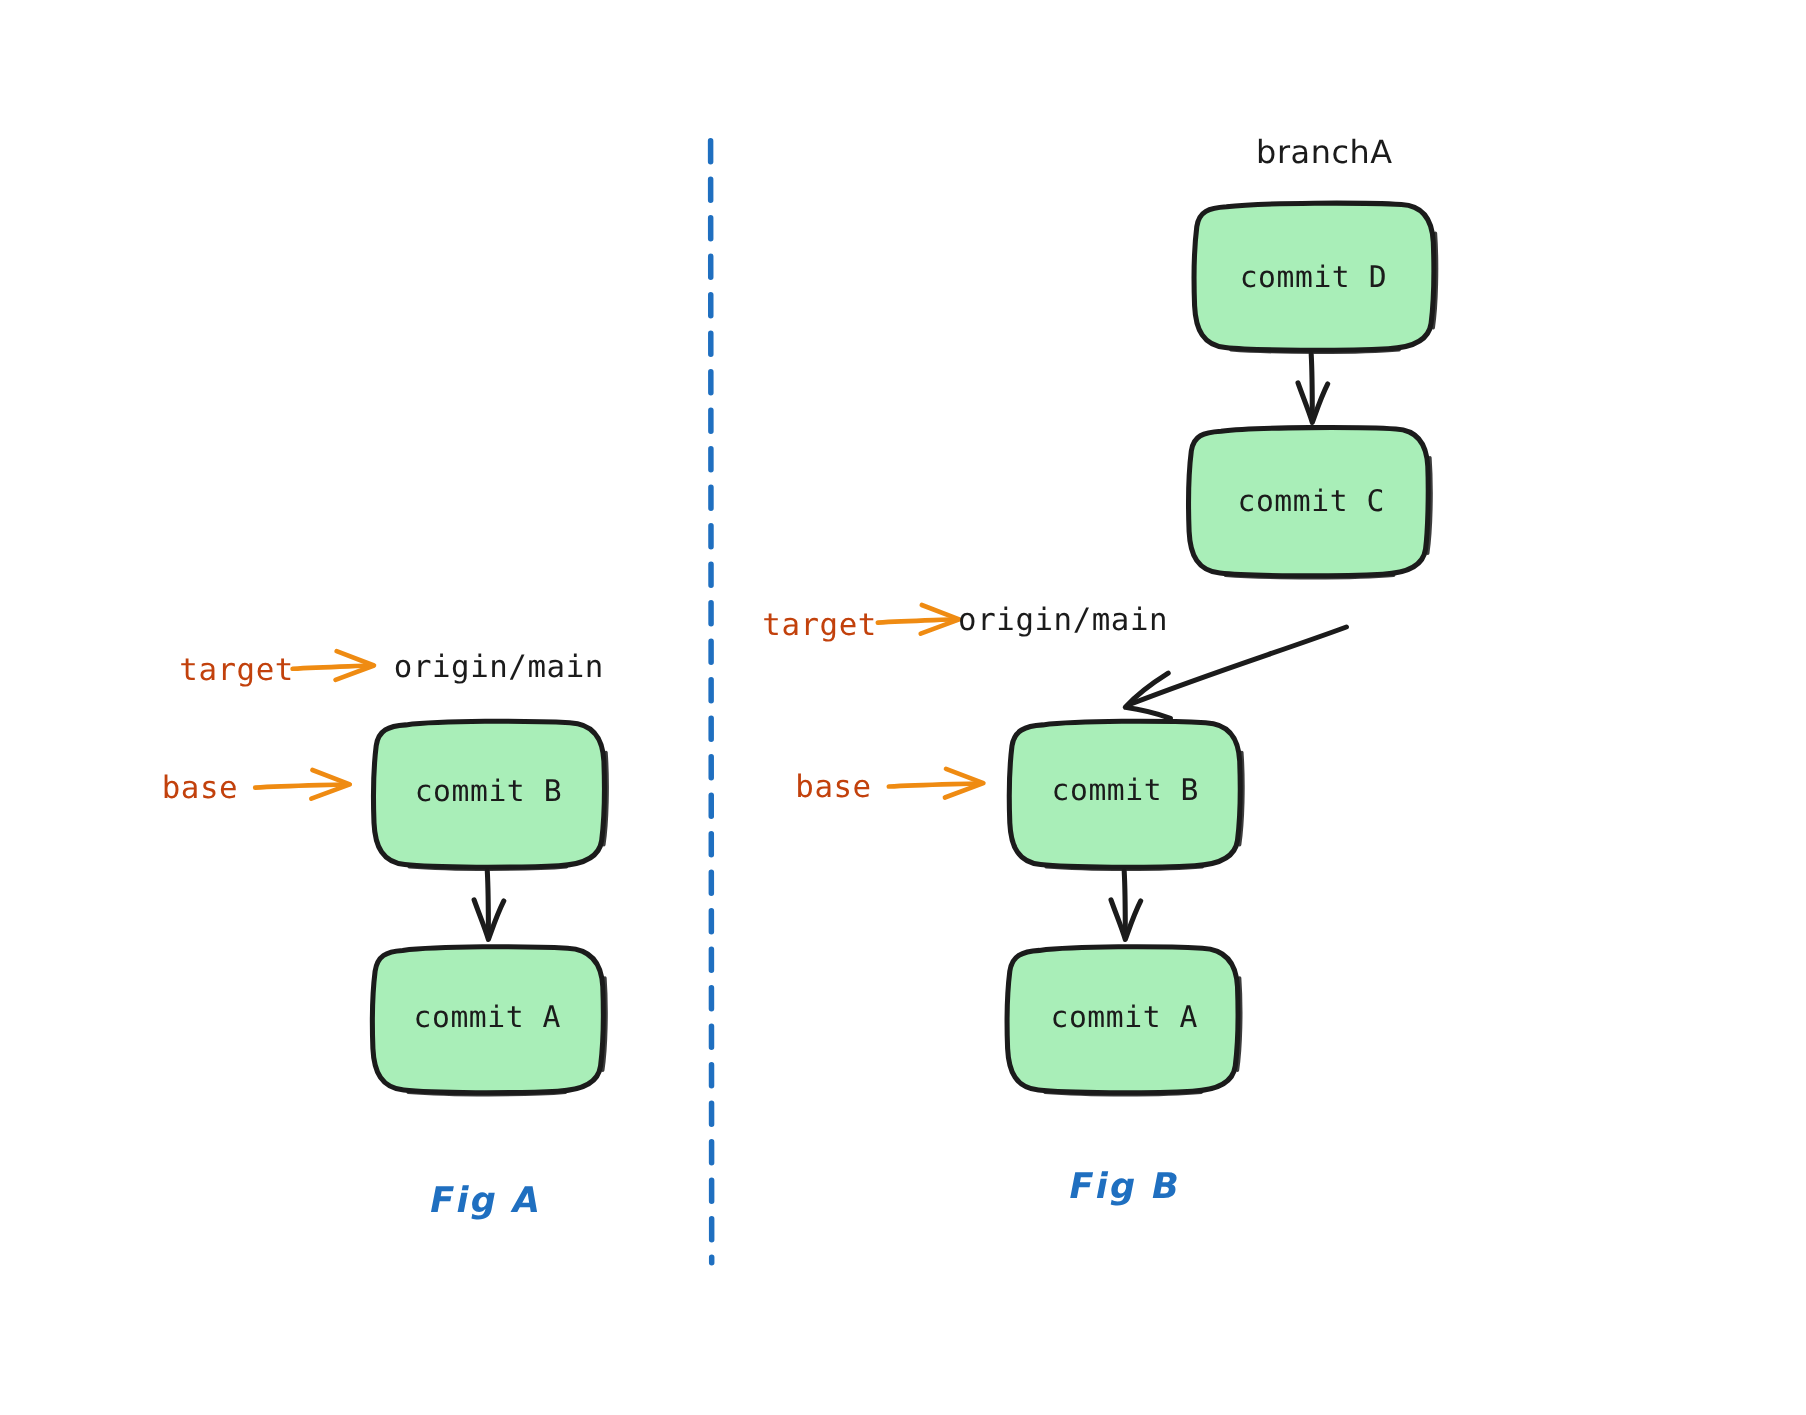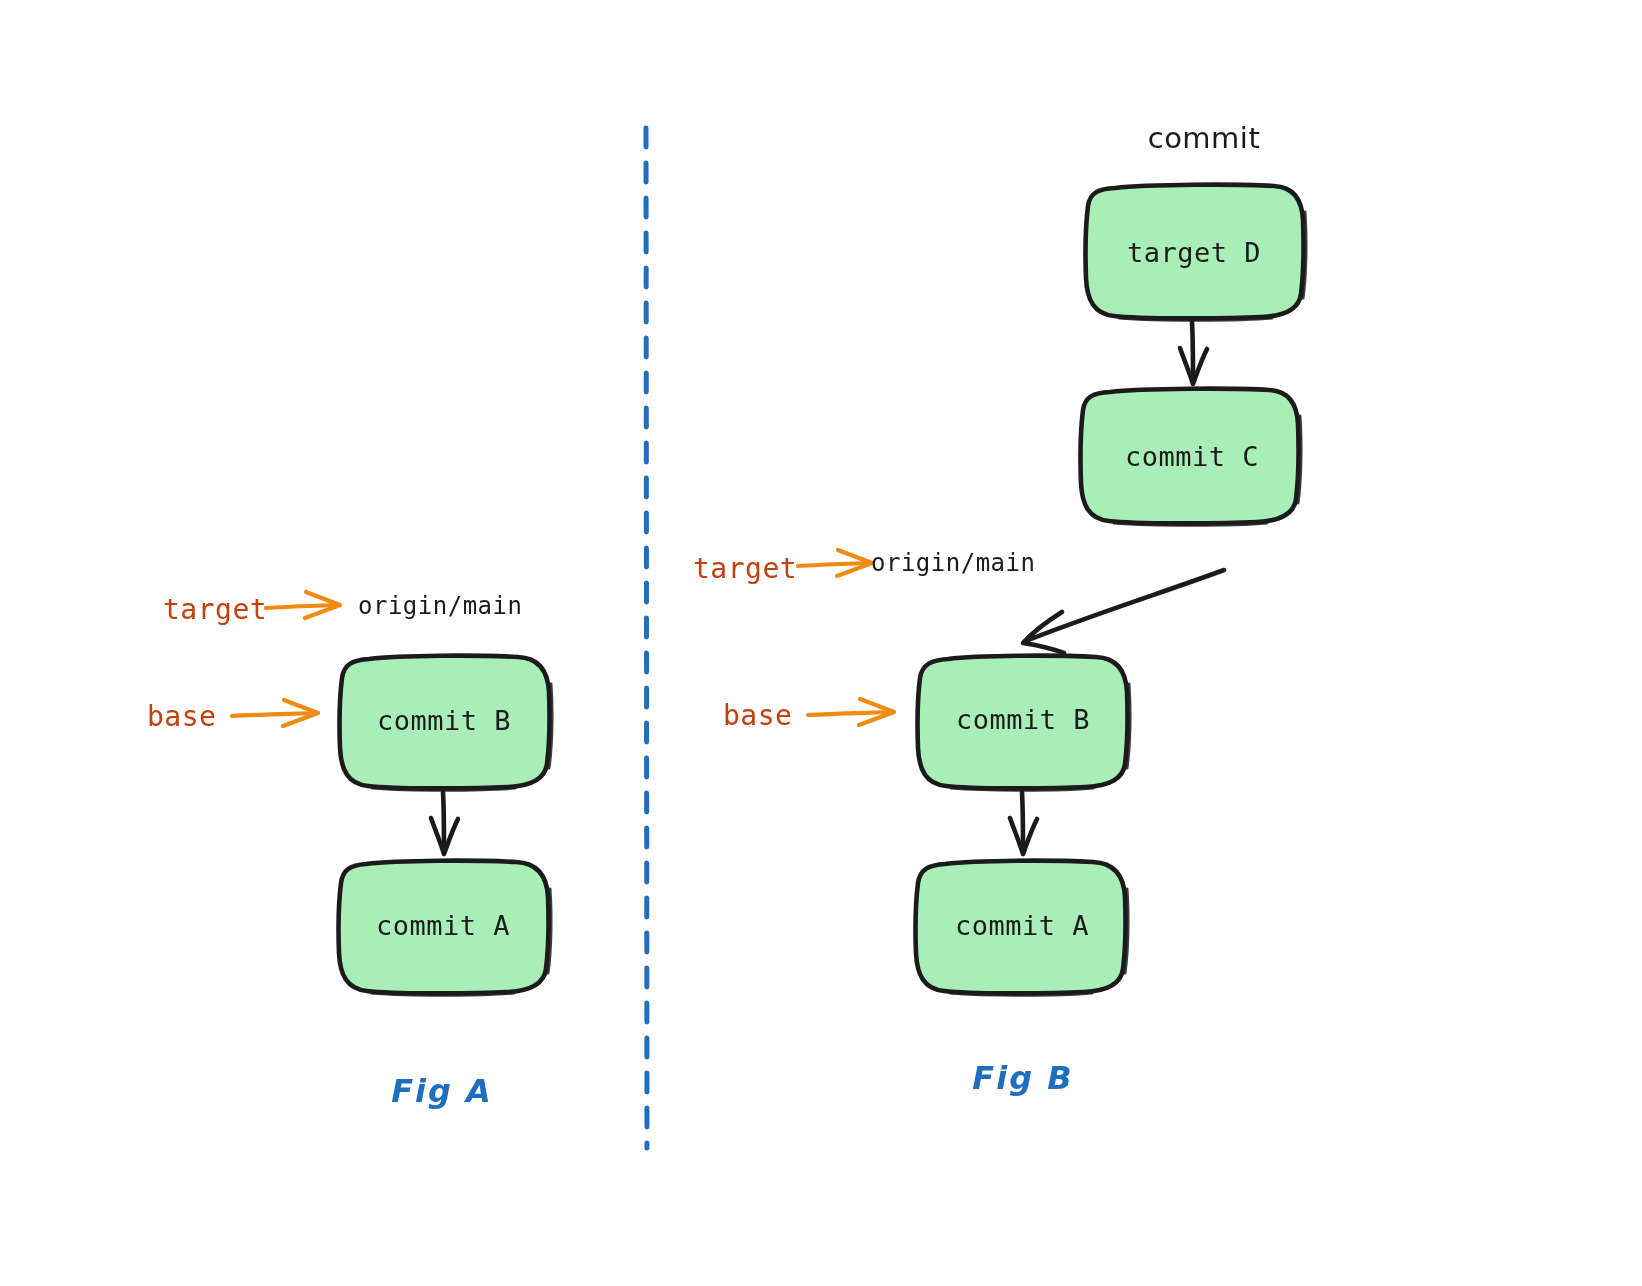--- a/index.html
+++ b/index.html
@@ -30,21 +30,21 @@
     font-size: 27px;
     color: #1b1b1b;
     letter-spacing: 0.5px;
     white-space: nowrap;
     transform: translate(-50%, -50%);
     pointer-events: none;
   }
   .ref-label {
     position: absolute;
     font-family: "DejaVu Sans Mono", monospace;
-    font-size: 24px;
+    font-size: 28px;
     color: #1b1b1b;
     letter-spacing: 0.5px;
     white-space: nowrap;
     transform: translate(0, -50%);
   }
   .anno-label {
     position: absolute;
     font-family: "DejaVu Sans Mono", monospace;
     font-size: 28px;
     color: #c2410c;
@@ -213,23 +213,23 @@
   <div class="anno-label" style="left:147px; top:716px;">base</div>
 
   <div class="ref-label" style="left:358px; top:606px;">origin/main</div>
 
   <div class="commit-label" style="left:444px; top:720px;">commit B</div>
 
   <div class="commit-label" style="left:443px; top:925px;">commit A</div>
 
   <div class="fig-label" style="left:442px; top:1065px;margin-top:26px;">Fig A</div>
 
-  <div class="branch-label" style="left:1204px; top:138px;">commit</div>
-
-  <div class="commit-label" style="left:1194px; top:252px;">target D</div>
+  <div class="branch-label" style="left:1204px; top:138px;">branchA</div>
+
+  <div class="commit-label" style="left:1194px; top:252px;">commit D</div>
 
   <div class="commit-label" style="left:1192px; top:456px;">commit C</div>
 
   <div class="anno-label" style="left:693px; top:568px;">target</div>
 
   <div class="ref-label" style="left:871px; top:563px;">origin/main</div>
 
   <div class="anno-label" style="left:723px; top:715px;">base</div>
 
   <div class="commit-label" style="left:1023px; top:719px;">commit B</div>

